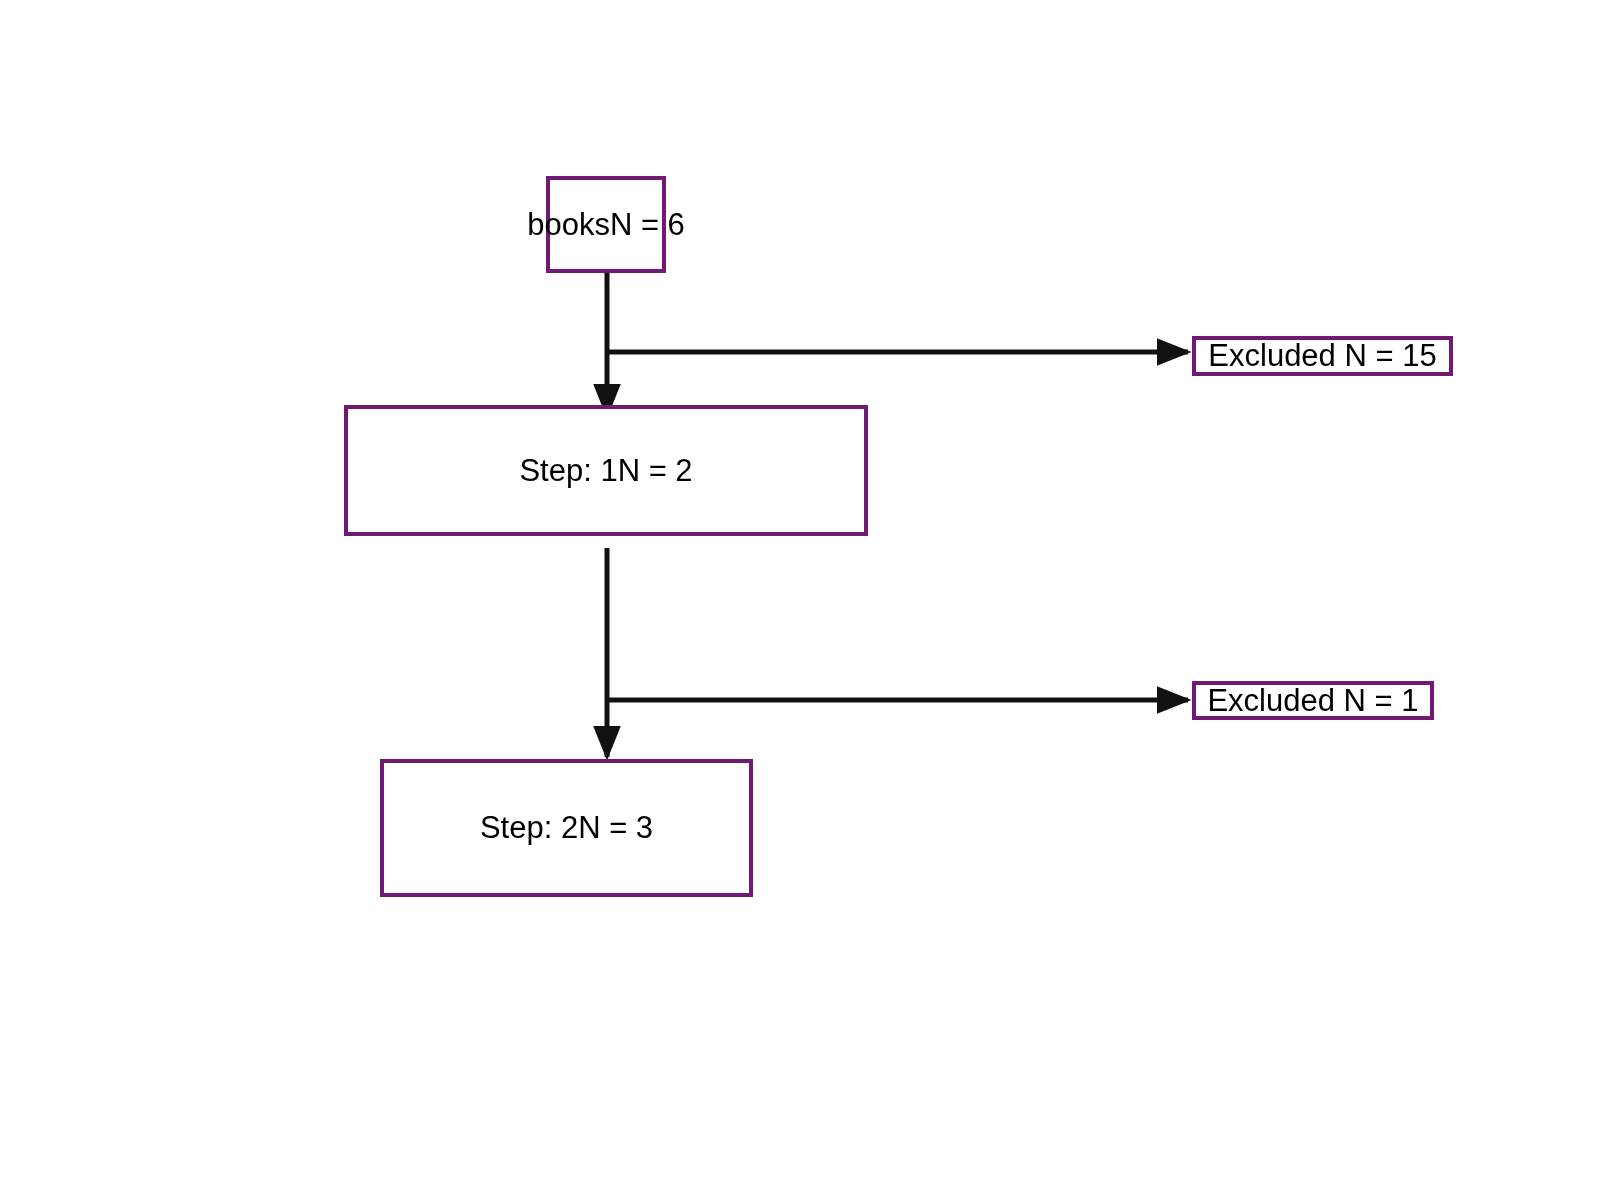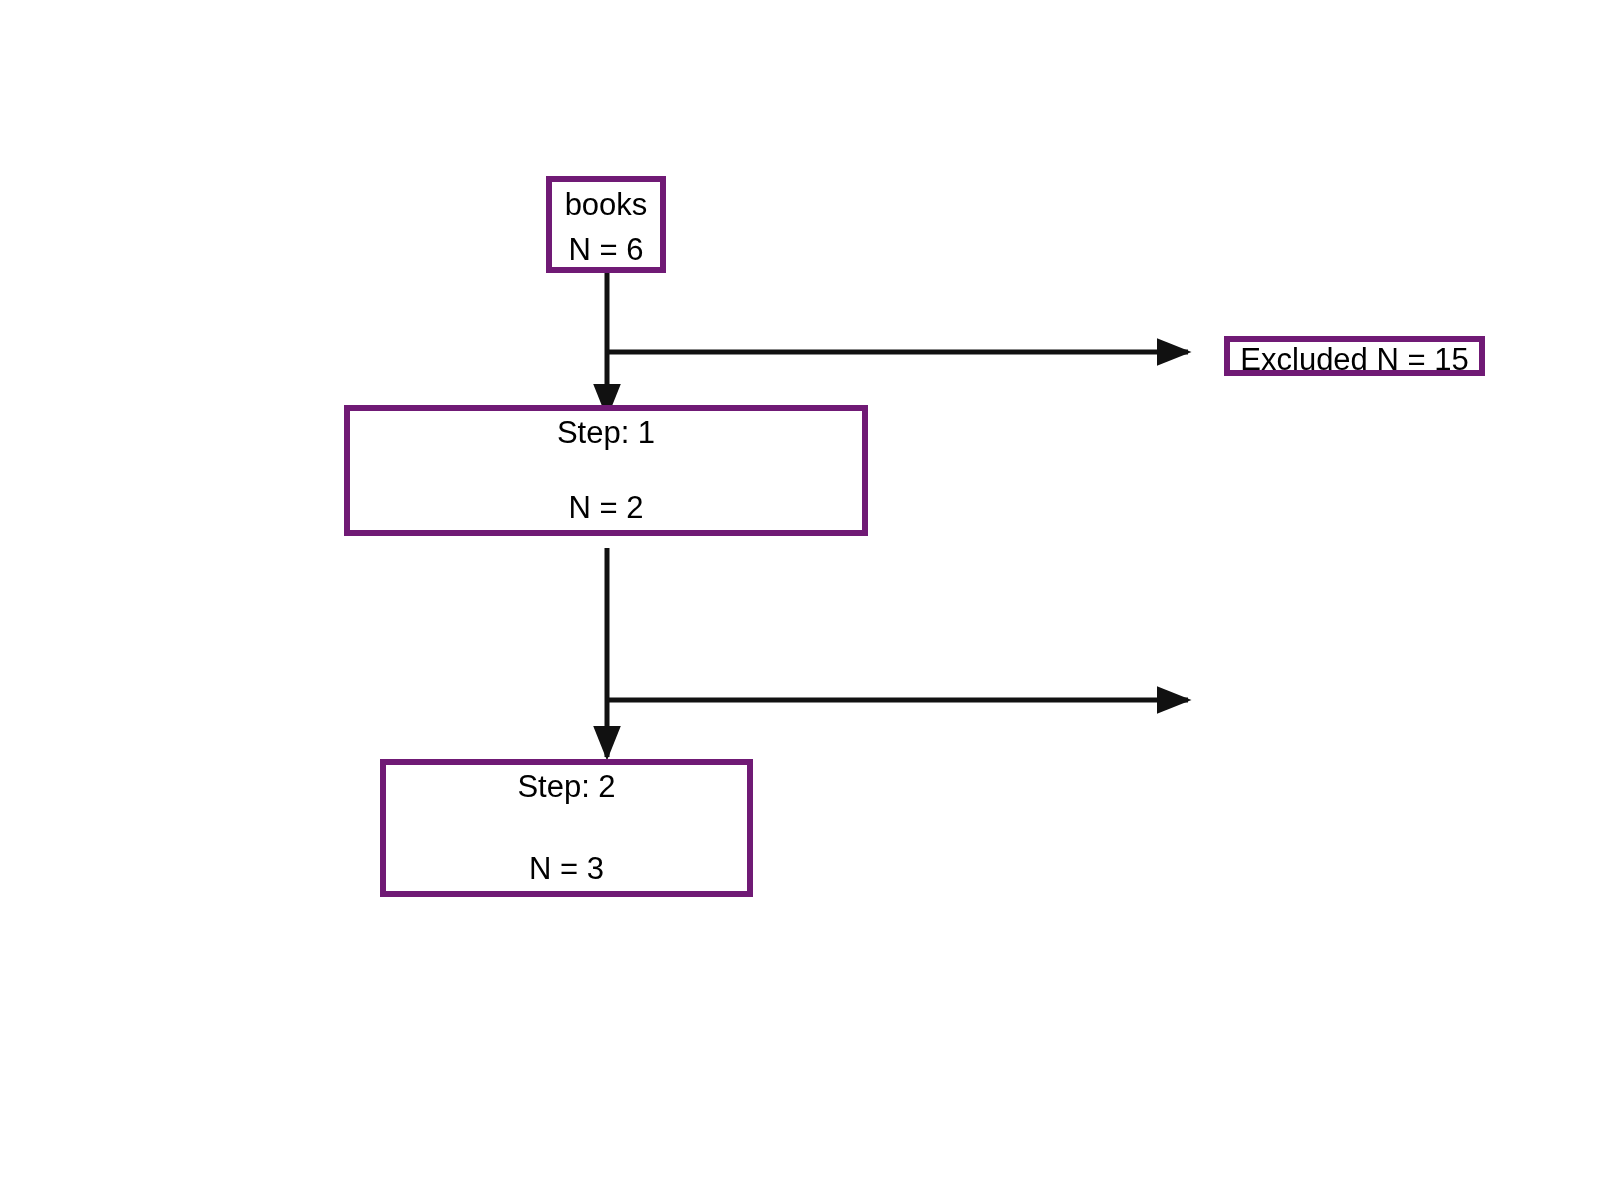--- a/index.html
+++ b/index.html
@@ -18,26 +18,26 @@
   svg.flow {
     position: absolute;
     left: 0;
     top: 0;
     width: 1600px;
     height: 1200px;
   }
   .node-box {
     position: absolute;
     box-sizing: border-box;
-    border: 6px solid #701a75;
+    border: 4px solid #701a75;
     background: #ffffff;
     display: flex;
-    flex-direction: column;
+    flex-direction: row;
     align-items: center;
-    justify-content: space-between;
+    justify-content: center;
     color: #000000;
   }
   .node-line {
     font-size: 31px;
     line-height: 44px;
     white-space: nowrap;
     color: #000000;
   }
   
   #node-source {
@@ -58,21 +58,21 @@
   }
   
   #node-step-2 {
     left: 380px;
     top: 759px;
     width: 373px;
     height: 138px;
   }
   
   #node-excluded-1 {
-    left: 1224px;
+    left: 1192px;
     top: 336px;
     width: 261px;
     height: 40px;
     padding: 0 6px;
   }
   #node-excluded-2 {
     left: 1192px;
     top: 681px;
     width: 242px;
     height: 39px;
@@ -116,14 +116,17 @@
 
   <div class="node-box" id="node-step-2">
     <div class="node-line">Step: 2</div>
     <div class="node-line">N = 3</div>
   </div>
 
   <div class="node-box" id="node-excluded-1">
     <div class="node-line">Excluded N = 15</div>
   </div>
 
+  <div class="node-box" id="node-excluded-2">
+    <div class="node-line">Excluded N = 1</div>
+  </div>
 
 </div>
 
 </body></html>

